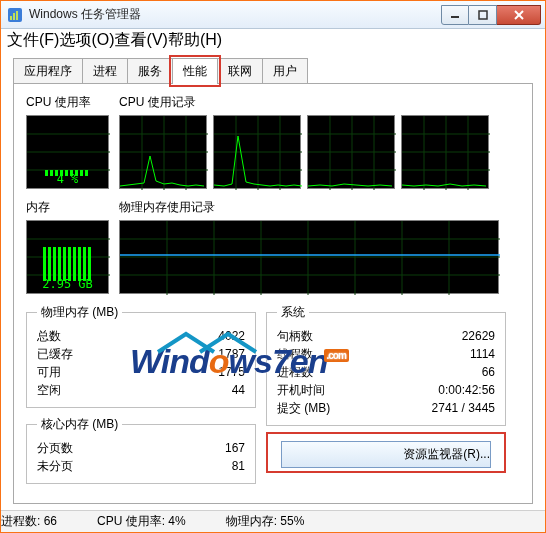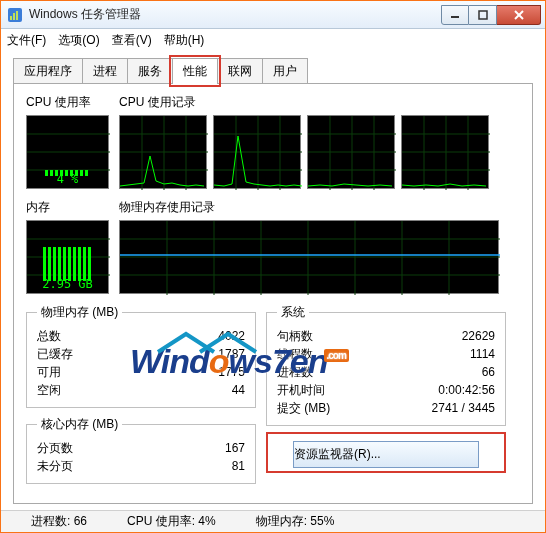--- a/index.html
+++ b/index.html
@@ -21,21 +21,21 @@
 .win-btn {
   width: 28px; height: 20px; border: 1px solid #6f8aa5; border-left: none;
   display: flex; align-items: center; justify-content: center;
   background: linear-gradient(#f5f9fd,#dfe9f3); font-size: 11px; color: #333;
 }
 .win-btn:first-child { border-left: 1px solid #6f8aa5; border-radius: 0 0 0 3px; }
 .win-btn.close { background: linear-gradient(#e67b6b,#c84b36); color:#fff; width: 44px; border-radius: 0 0 3px 0; border-color:#8a2d1e; }
 .win-btn.close svg { stroke:#fff; }
 
 
-.menubar { height: 22px; display: flex; align-items: center; padding: 0 6px; font-size: 12px; gap: 12px; }
+.menubar { height: 22px; display: flex; align-items: center; padding: 0 6px; font-size: 16px; }
 .menubar span { cursor: default; }
 
 
 .tabstrip { display: flex; padding: 6px 12px 0 12px; font-size: 12px; }
 .tab {
   padding: 4px 10px; border: 1px solid #a9a9a9; border-bottom: none;
   background: #f4f4f4; position: relative; top: 1px; margin-right: -1px;
 }
 .tab.active { background: #fff; z-index: 2; }
 .tab.highlight { outline: 2px solid #d63b2f; outline-offset: 1px; }
@@ -69,30 +69,30 @@
 .fs-row { display: flex; gap: 10px; margin-top: 10px; }
 fieldset {
   border: 1px solid #c0c0c0; padding: 6px 10px 8px 10px; font-size: 12px;
 }
 fieldset .kv { display: flex; justify-content: space-between; line-height: 18px; }
 fieldset .kv .k { }
 fieldset .kv .v { text-align: right; font-variant-numeric: tabular-nums; }
 legend { padding: 0 4px; }
 
 .res-btn {
-  display: block; width: 186px; margin: 4px auto 0 auto; padding: 4px 0;
-  text-align: left; border: 1px solid #7a9cc6;
+  display: block; width: 210px; margin: 4px auto 0 auto; padding: 4px 0;
+  text-align: right; border: 1px solid #7a9cc6;
   background: linear-gradient(#f6fbff,#dbe9f7); font-size: 12px;
 }
 .res-btn-wrap { border: 2px solid #d63b2f; padding: 3px; margin-top: 6px; }
 
 
 .statusbar {
   height: 22px; display: flex; align-items: center; gap: 40px;
-  padding: 0 30px; font-size: 12px; border-top: 1px solid #d0d0d0;
+  padding: 0 0; font-size: 12px; border-top: 1px solid #d0d0d0;
   background: #f4f4f4;
 }
 
 
 .watermark {
   position: absolute; left: 130px; top: 342px; pointer-events: none;
   font-family: Arial, sans-serif; font-style: italic; font-weight: 900;
   font-size: 34px; letter-spacing: -1px; color: #1a3e8c;
   text-shadow: 0 0 2px #fff;
 }

